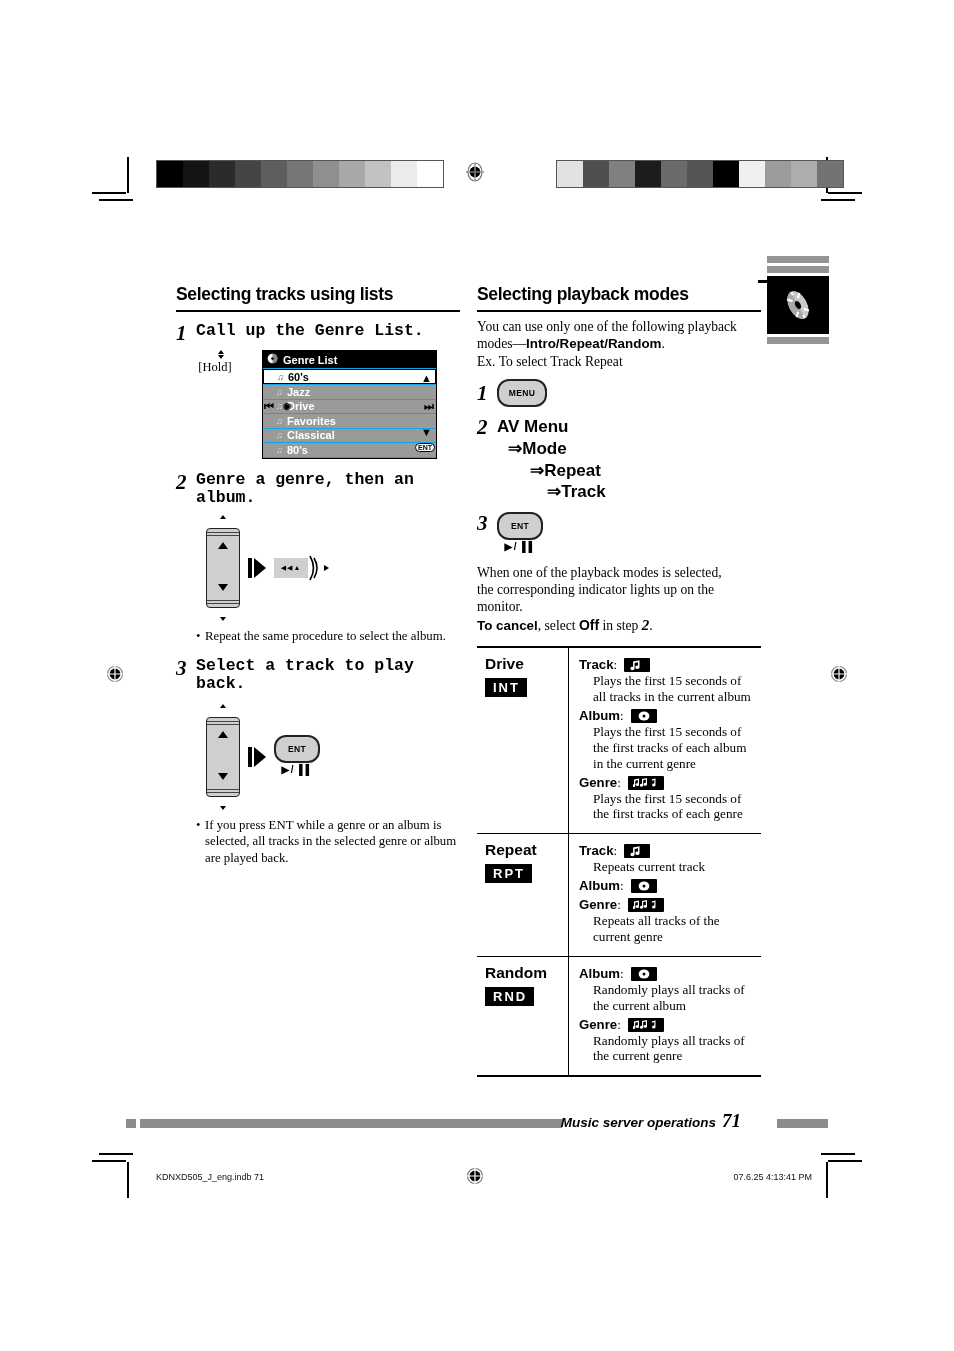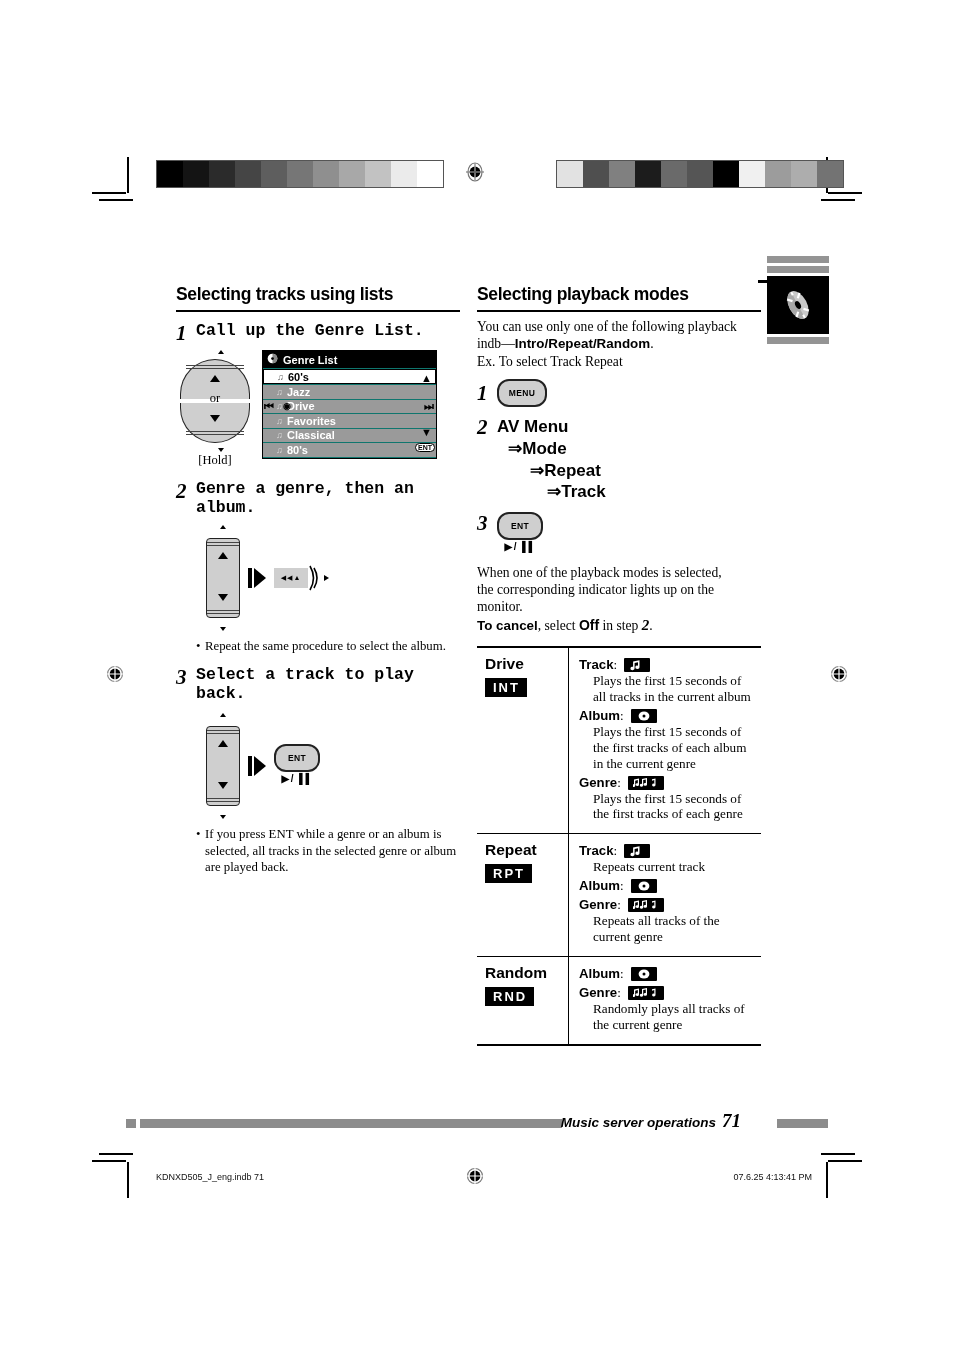--- a/index.html
+++ b/index.html
@@ -71,21 +71,21 @@
   }
 
   .entbtn{
     width:42px;height:24px;border:2px solid #222;border-radius:12px;background:#cfcfcf;
     display:flex;align-items:center;justify-content:center;
     font-family:"Liberation Sans",sans-serif;font-weight:bold;font-size:8.5px;letter-spacing:.4px;
   }
   .playlbl{font-family:"Liberation Sans",sans-serif;font-weight:bold;font-size:10px;text-align:center;width:42px;margin-top:1px;letter-spacing:-.5px;}
 
   
-  .lcd{width:175px;border:1.6px solid #000;background:#0f766e;box-sizing:border-box;}
+  .lcd{width:175px;border:1.6px solid #000;background:#0ea5e9;box-sizing:border-box;}
   .lcd-title{background:#000;color:#fff;font-family:"Liberation Sans",sans-serif;font-weight:bold;font-size:11px;padding:2px 4px;display:flex;align-items:center;gap:5px;}
   .lcd-rows{position:relative;}
   .lcd-row{
     display:flex;align-items:center;height:13.5px;
     font-family:"Liberation Sans",sans-serif;font-weight:bold;font-size:11px;
     background:#9a9a9a;color:#fff;margin:1px 0;padding-left:24px;box-sizing:border-box;
     position:relative;
   }
   .lcd-row.sel{background:#fff;color:#000;border:1.6px solid #000;height:15px;}
   .lcd-row .note{position:absolute;left:13px;font-size:9px;color:#ddd;}
@@ -212,31 +212,20 @@
 
     <div class="step">
       <div class="step-no">1</div>
       <div class="step-txt">Call up the Genre List.</div>
     </div>
 
     <div style="display:flex;align-items:flex-start;margin-top:6px;">
 
       <div style="width:82px;padding-left:4px;">
         <div class="tri sm up" style="position:relative;margin:0 auto 1px auto;"></div>
-        <div class="dial">
-          <div class="half top"></div>
-          <div class="ridge" style="top:10px;"></div>
-          <div class="ridge" style="top:13px;"></div>
-          <div class="tri up" style="left:30px;top:20px;"></div>
-          <div class="or">or</div>
-          <div class="half bot"></div>
-          <div class="tri dn" style="left:30px;top:60px;"></div>
-          <div class="ridge" style="top:76px;"></div>
-          <div class="ridge" style="top:79px;"></div>
-        </div>
         <div class="tri sm dn" style="position:relative;margin:1px auto 0 auto;"></div>
         <div class="hold">[Hold]</div>
       </div>
 
       <div class="lcd">
         <div class="lcd-title">
           <span>
             <svg width="11" height="11" viewBox="0 0 12 12">
                 <circle cx="6" cy="6" r="5.3" fill="#fff"></circle>
                 <path d="M6 .7 A5.3 5.3 0 0 1 6 11.3 Z" fill="#888"></path>
@@ -357,21 +346,21 @@
     </div>
 
   </div>
 
   <div class="col col-right">
 
     <h2 class="sect">Selecting playback modes</h2>
 
     <p class="body">
       <span>You can use only one of the following playback</span><br>
-      <span>indb—</span><b class="sans">Intro/Repeat/Random</b><span>.</span><br>
+      <span>modes—</span><b class="sans">Intro/Repeat/Random</b><span>.</span><br>
       <span>Ex. To select Track Repeat</span>
     </p>
 
     <div class="step" style="margin-top:9px;align-items:center;">
       <div class="step-no">1</div>
       <div class="entbtn" style="width:46px;">MENU</div>
     </div>
 
     <div class="step" style="margin-top:9px;">
       <div class="step-no">2</div>
@@ -451,20 +440,21 @@
           </div>
         </div>
         <div class="mrow">
           <div class="mcell-l"><div class="mname">Random</div><div class="badge">RND</div></div>
           <div class="mcell-r">
             <div class="sub">
               <div><span class="subname">Album</span><span style="font-size: 13px;">:</span><span class="ind"><svg width="16" height="12" viewBox="0 0 16 12">
                     <ellipse cx="8" cy="6" rx="5.4" ry="4.6" fill="#fff"></ellipse>
                     <circle cx="8" cy="6" r="1.5" fill="#000"></circle>
                   </svg></span></div>
+              <div class="subdesc">Randomly plays all tracks of the current album</div>
             </div>
             <div class="sub">
               <div><span class="subname">Genre</span><span style="font-size: 13px;">:</span><span class="ind"><svg width="26" height="12" viewBox="0 0 26 12">
                     <path d="M6 1.4 L6 7.6 A1.7 1.4 0 1 1 4.8 6.3 L4.8 3 L2.2 3.7 L2.2 8.6 A1.7 1.4 0 1 1 1 7.3 L1 2.6 Z" fill="#fff"></path>
                     <path d="M14 1.0 L14 7.4 A1.7 1.4 0 1 1 12.8 6.1 L12.8 2.4 L10.2 3.1 L10.2 8.2 A1.7 1.4 0 1 1 9 6.9 L9 2.1 Z" fill="#fff"></path>
                     <path d="M22.5 1.6 L22.5 8.0 A1.7 1.4 0 1 1 21.3 6.7 L21.3 3.1 L19 3.7 L19 2.3 Z" fill="#fff"></path>
                   </svg></span></div>
               <div class="subdesc">Randomly plays all tracks of the current genre</div>
             </div>
           </div>

